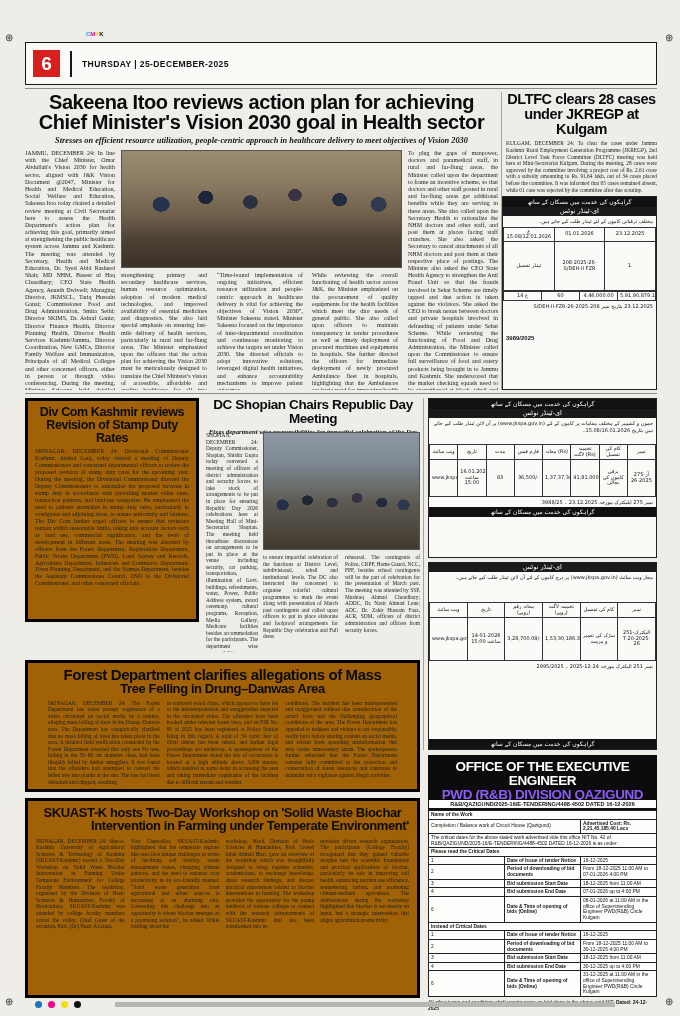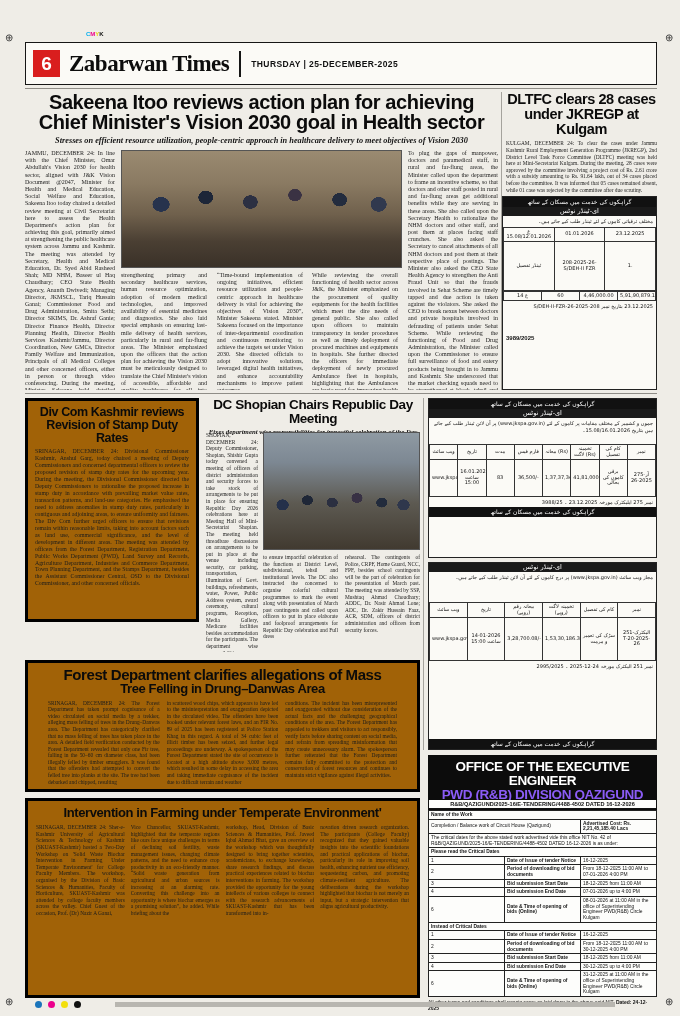--- a/index.html
+++ b/index.html
@@ -48,21 +48,20 @@
 <body>
 
 <div class="abs crosshair" style="left:5px;top:33px;">⊕</div>
 <div class="abs crosshair" style="left:665px;top:33px;">⊕</div>
 <div class="abs cmyk" style="left:86px;top:22px;">
   <span style="color:#00aeef">C</span><span style="color:#ec008c">M</span><span style="color:#e8d40a">Y</span><span style="color:#111">K</span>
 </div>
 
 <div class="abs" style="left:25px;top:42px;width:632px;height:43px;border:1.5px solid #161616;background:#fbfaf6;display:flex;align-items:center;box-sizing:border-box;">
   <div style="background:#d91e1e;color:#fff;width:27px;height:27px;margin-left:7px;display:flex;align-items:center;justify-content:center;font:bold 19px 'Liberation Sans',sans-serif;">6</div>
-  <div style="font-family:'Liberation Serif',serif;font-weight:bold;font-size:23px;letter-spacing:-0.5px;margin-left:9px;color:#0d0d0d;">Zabarwan Times</div>
   <div style="width:2px;height:26px;background:#161616;margin:0 10px;"></div>
   <div class="sans" style="font-weight:bold;font-size:8.5px;letter-spacing:0.4px;color:#111;">THURSDAY | 25-DECEMBER-2025</div>
 </div>
 <div class="abs rule-h" style="left:25px;top:88px;width:632px;"></div>
 
 <div class="abs" style="left:25px;top:92px;width:473px;">
   <div class="hl" style="font-size:20px;">Sakeena Itoo reviews action plan for achieving Chief Minister's Vision 2030 goal in Health sector</div>
   <div class="sub" style="font-size:8.3px;margin-top:3px;">Stresses on efficient resource utilization, people-centric approach in healthcare delivery to meet objectives of Vision 2030</div>
 </div>
 <div class="abs" style="left:25px;top:150px;width:473px;height:240px;">
@@ -196,21 +195,22 @@
   <div class="hl" style="font-size:15px;">Forest Department clarifies allegations of Mass</div>
   <div class="hl" style="font-size:13px;">Tree Felling in Drung–Danwas Area</div>
   <div style="display:flex;gap:7px;margin-top:4px;">
     <div class="bt5 " style="flex:1;height:86px;">SRINAGAR, DECEMBER 24: The Forest Department has taken prompt cognisance of a video circulated on social media by a trekker, alleging mass felling of trees in the Drung–Danwas area. The Department has categorically clarified that no mass felling of trees has taken place in the area. A detailed field verification conducted by the Forest Department revealed that only one Fir tree, falling in the 50–60 cm diameter class, had been illegally felled by timber smugglers. It was found that the offenders had attempted to convert the felled tree into planks at the site. The tree had been debarked and chipped, resulting</div>
     <div class="bt5" style="flex:1;height:86px;">in scattered wood chips, which appears to have led to the misinterpretation and exaggeration depicted in the circulated video. The offenders have been booked under relevant forest laws, and an FIR No. 89 of 2025 has been registered at Police Station Khag in this regard. A total of 34 cubic feet of illicit timber has been seized, and further legal proceedings are underway. A spokesperson of the Forest Department stated the site of occurrence is located at a high altitude above 3,000 metres, which resulted in some delay in accessing the area and taking immediate cognisance of the incident due to difficult terrain and weather</div>
     <div class="bt5" style="flex:1;height:86px;">conditions. The incident has been misrepresented and exaggerated without due consideration of the actual facts and the challenging geographical conditions of the area. The Forest Department has appealed to trekkers and visitors to act responsibly, verify facts before sharing content on social media, and refrain from spreading misinformation that may create unnecessary alarm. The spokesperson further reiterated that the Forest Department remains fully committed to the protection and conservation of forest resources and continues to maintain strict vigilance against illegal activities.</div>
   </div>
 </div>
 
 <div class="abs boxed" style="left:25px;top:798px;width:395px;height:200px;padding:5px 8px;">
-  <div class="hl" style="font-size:13px;">Intervention in Farming under Temperate Environment'</div>
+  <div class="hl" style="font-size:13px;">SKUAST-K hosts Two-Day Workshop on 'Solid Waste Biochar</div>
+  <div class="hl" style="font-size:13px;text-align:right;">Intervention in Farming under Temperate Environment'</div>
   <div style="display:flex;gap:6px;margin-top:5px;">
     <div class="bt5" style="flex:1;height:152px;">SRINAGAR, DECEMBER 24: Sher-e-Kashmir University of Agricultural Sciences &amp; Technology of Kashmir (SKUAST-Kashmir) hosted a Two-Day Workshop on 'Solid Waste Biochar Intervention in Farming Under Temperate Environment' for College Faculty Members. The workshop, organised by the Division of Basic Sciences &amp; Humanities, Faculty of Horticulture, SKUAST-Kashmir was attended by college faculty members across the valley. Chief Guest of the occasion, Prof. (Dr) Nazir A Ganai,</div>
     <div class="bt5" style="flex:1;height:152px;">Vice Chancellor, SKUAST-Kashmir, highlighted that the temperate regions like ours face unique challenges in terms of declining soil fertility, waste management issues, changing climate patterns, and the need to enhance crop productivity in an eco-friendly manner. “Solid waste generation from agricultural and urban sources is increasing at an alarming rate. Converting this challenge into an opportunity is where biochar emerges as a promising solution”, he added. While briefing about the</div>
     <div class="bt5" style="flex:1;height:152px;">workshop, Head, Division of Basic Sciences &amp; Humanities, Prof. Javeed Iqbal Ahmad Bhat, gave an overview of the workshop which was thoughtfully designed to bring together scientists, academicians, to exchange knowledge, share research findings, and discuss practical experiences related to biochar interventions in farming. The workshop provided the opportunity for the young intellects of various colleges to connect with the research advancements of SKUAST-Kashmir that has been transformed into in-</div>
     <div class="bt5" style="flex:1;height:152px;">novation driven research organization. The participants (College Faculty) recognized that they gained valuable insights into the scientific foundations and practical applications of biochar, particularly its role in improving soil health, enhancing nutrient use efficiency, sequestering carbon, and promoting climate-resilient agriculture. The deliberations during the workshop highlighted that biochar is not merely an input, but a strategic intervention that aligns agricultural productivity.</div>
   </div>
 </div>
 
 <div class="abs" style="left:428px;top:755px;width:229px;background:#0c0c0c;color:#fff;text-align:center;padding:5px 2px 3px 2px;box-sizing:border-box;">
   <div class="hl" style="font-size:13.5px;color:#fff;">OFFICE OF THE EXECUTIVE ENGINEER</div>

